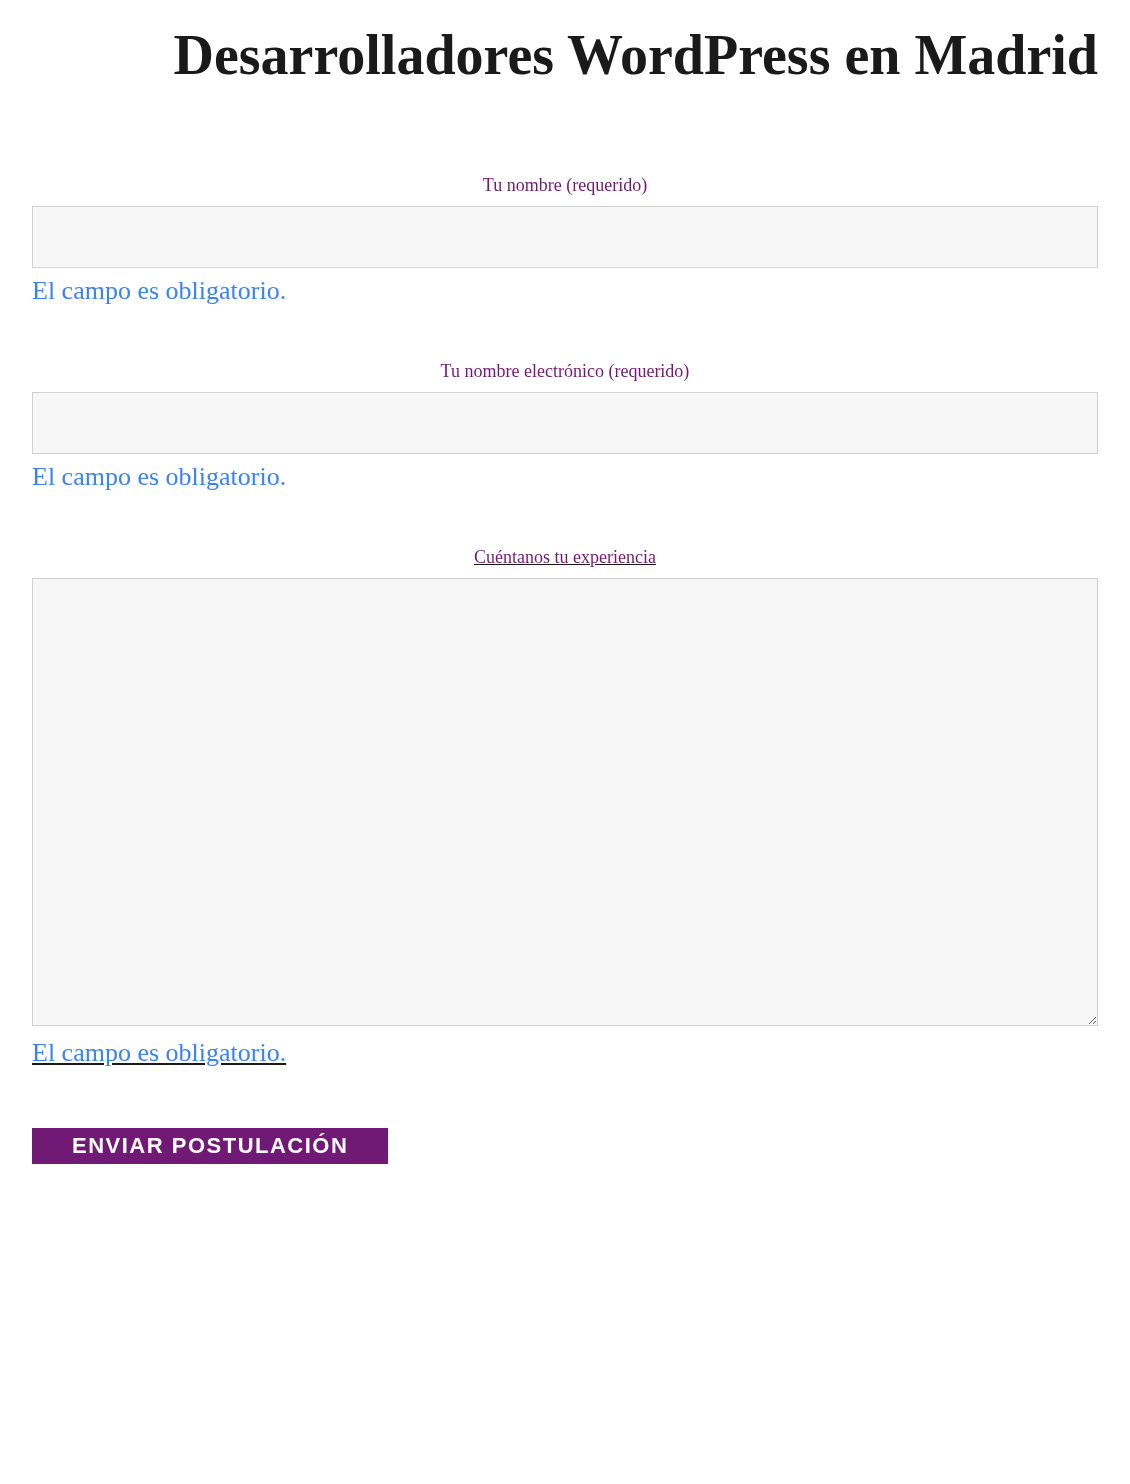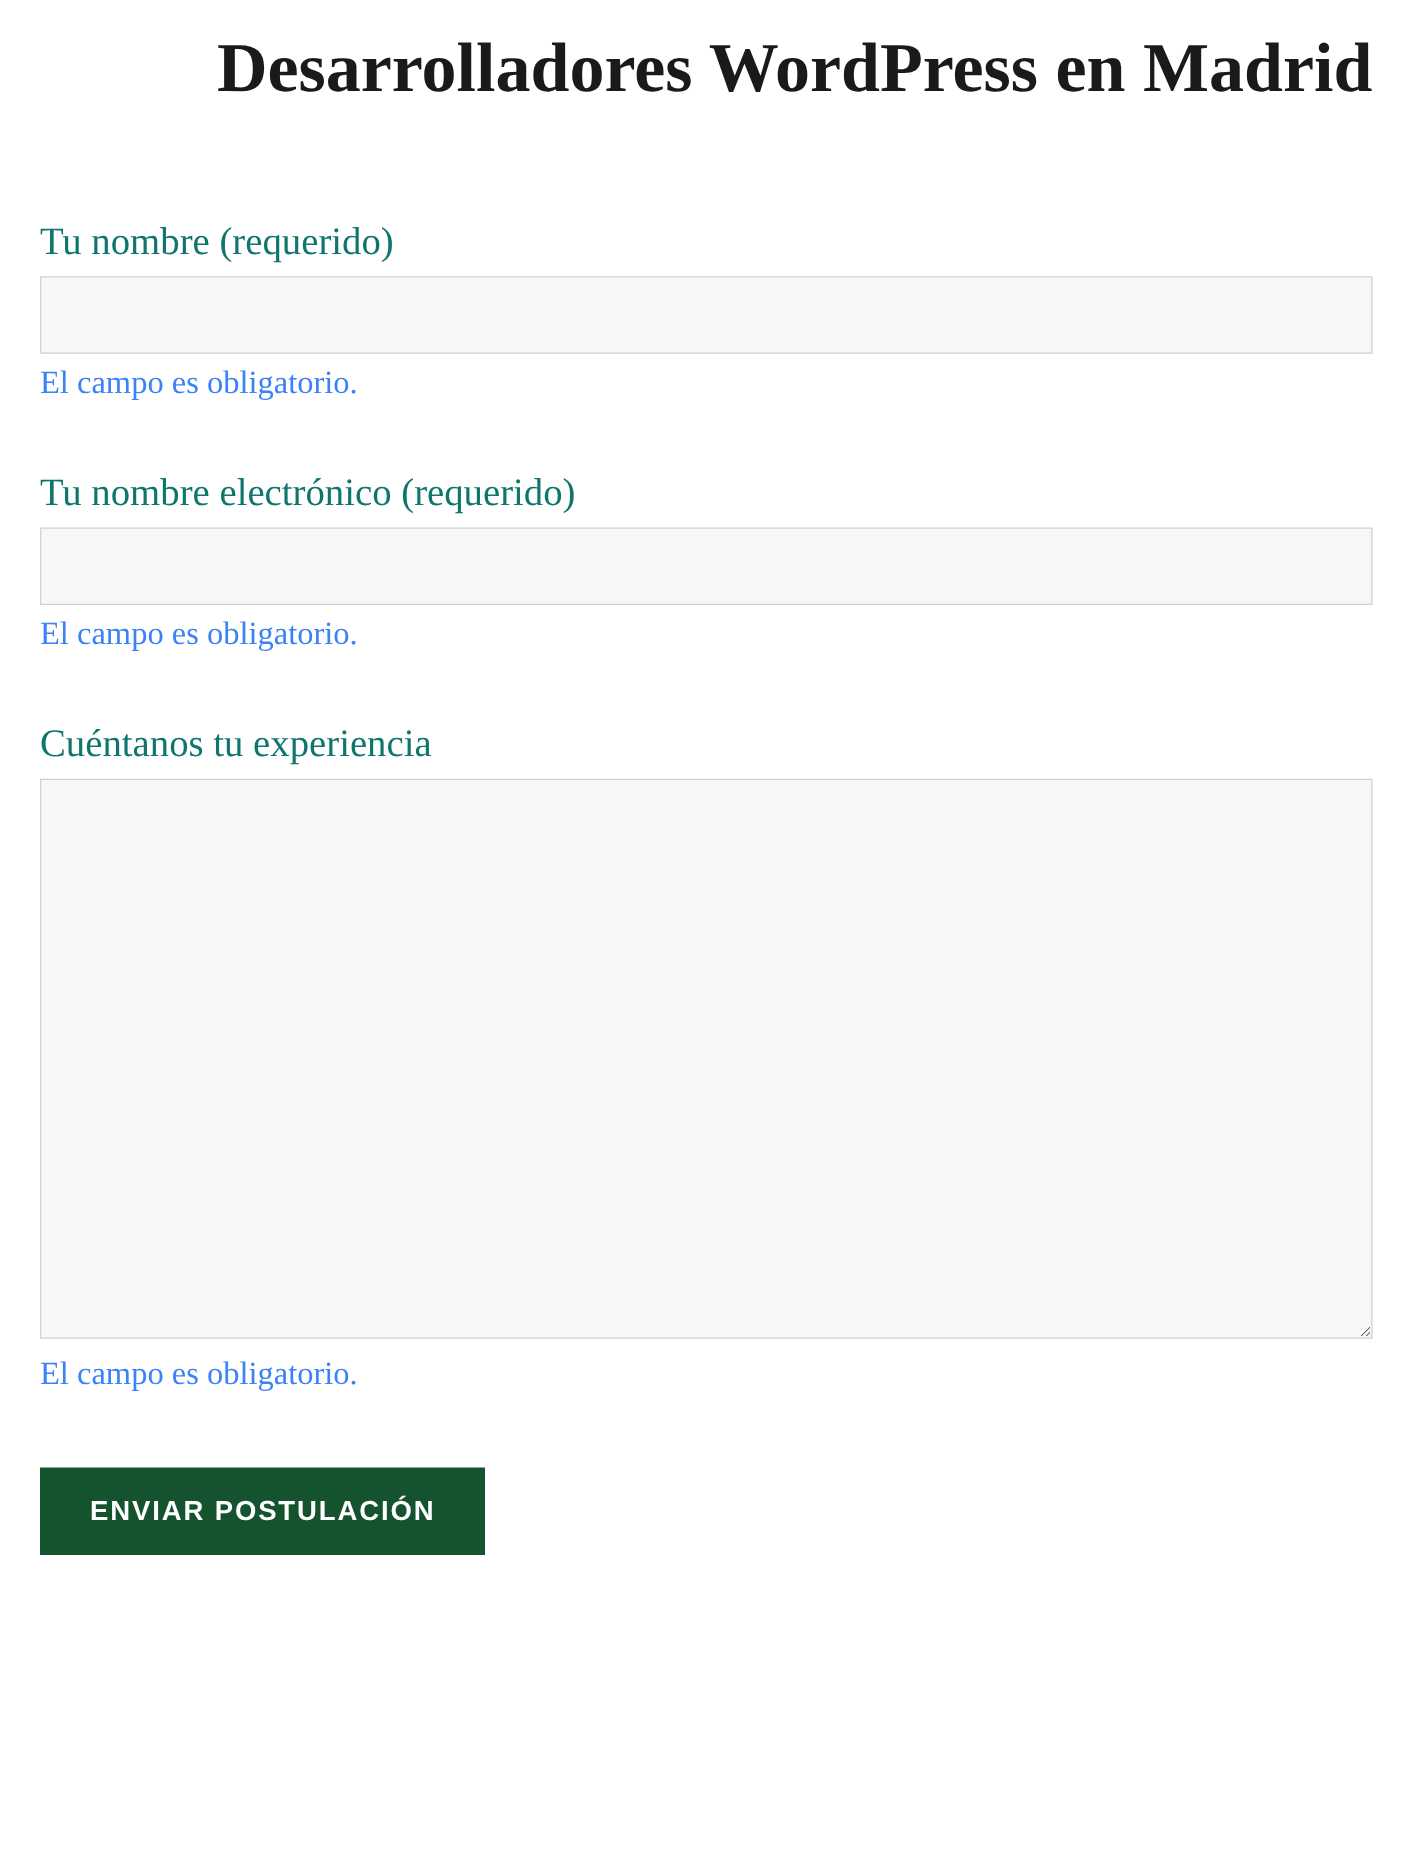--- a/index.html
+++ b/index.html
@@ -20,23 +20,24 @@
       line-height: 1.25;
       margin-bottom: 85px;
       color: #1a1a1a;
       text-align: right;
     }
     .form-group {
       margin-bottom: 55px;
     }
     label {
       display: block;
-      font-size: 31px;
-      color: #0f766e;
+      font-size: 18px;
+      color: #701a75;
       margin-bottom: 10px;
+      text-align: center;
     }
     input[type="text"],
     input[type="email"] {
       width: 100%;
       height: 62px;
       background: #f7f7f7;
       border: 1px solid #d1d1d1;
       font-size: 20px;
       padding: 10px 14px;
       font-family: inherit;
@@ -52,26 +53,27 @@
       resize: both;
     }
     .error-message {
       color: #3b82f6;
       font-size: 26px;
       margin-top: 8px;
       display: block;
     }
     .last-group {
       margin-bottom: 60px;
+      text-decoration: underline;
     }
     button {
-      background: #14532d;
+      background: #701a75;
       color: #ffffff;
       border: none;
-      padding: 22px 40px;
+      padding: 5px 40px;
       font-family: Arial, Helvetica, sans-serif;
       font-size: 22px;
       font-weight: 700;
       letter-spacing: 1.5px;
       cursor: pointer;
     }
   </style>
 </head>
 <body>
 

